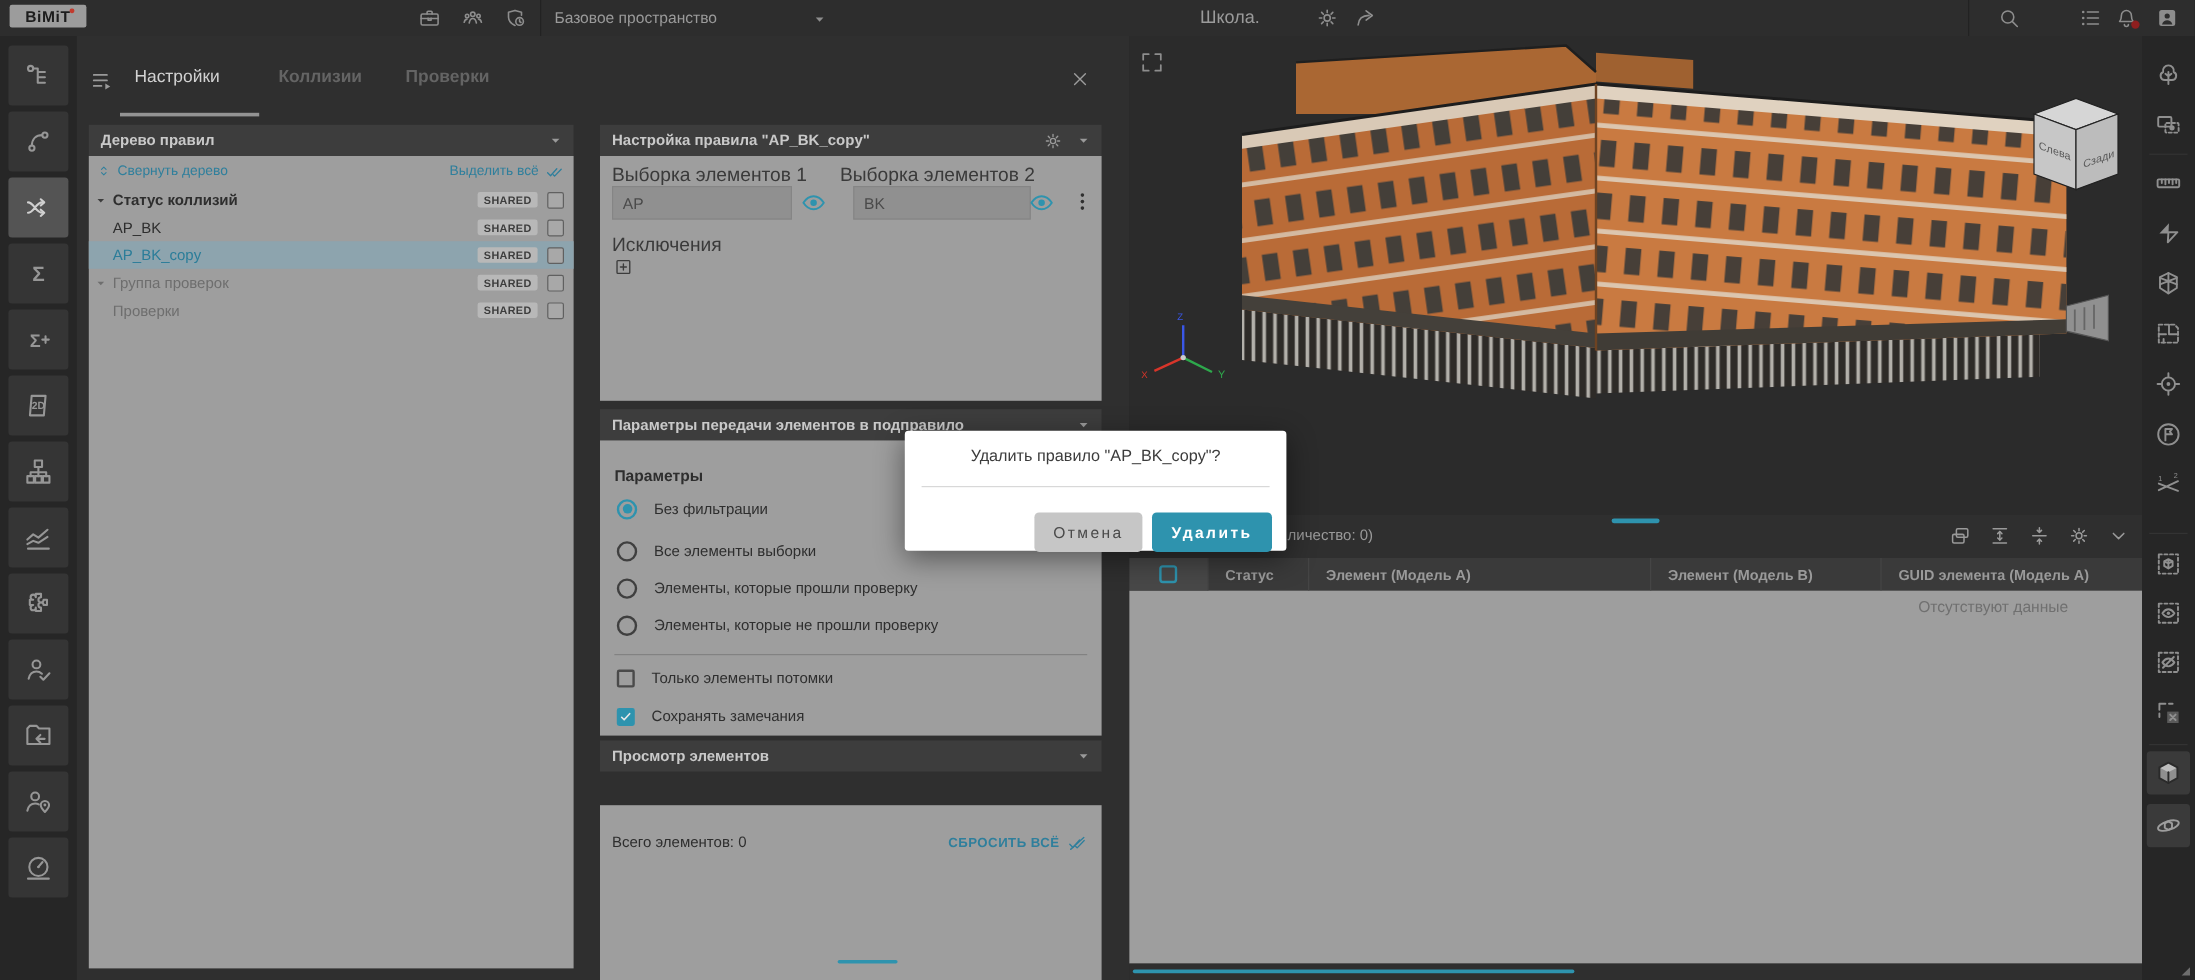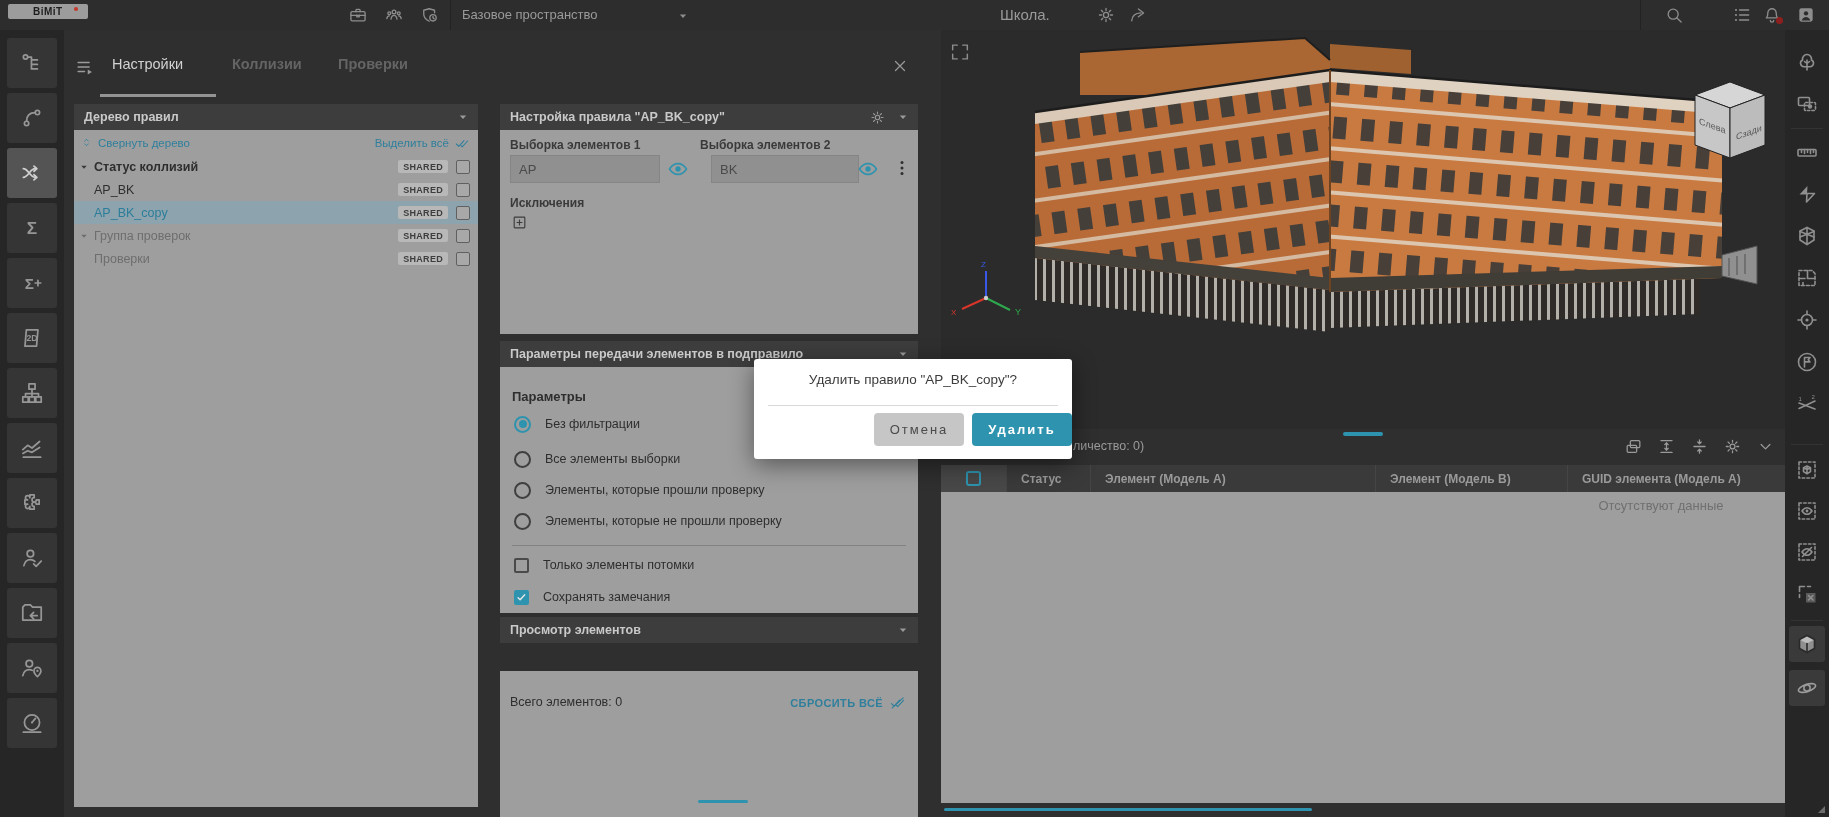--- a/index.html
+++ b/index.html
@@ -4,22 +4,22 @@
 <style>
   html,body{margin:0;padding:0;background:#1e1e1e;}
   body{font-family:"Liberation Sans","DejaVu Sans",sans-serif;}
   #app{position:relative;width:1829px;height:817px;overflow:hidden;background:#2b2b2b;-webkit-font-smoothing:antialiased;}
   .abs{position:absolute;}
   .ic{display:inline-block;line-height:0;color:inherit;}
   .ic svg{width:100%;height:100%;display:block;}
 
   
   #topbar{left:0;top:0;width:1829px;height:30px;background:#2d2d2d;z-index:30;}
-  .logo{left:8px;top:4px;background:#9c9c9c;color:#1d1d1d;font-weight:bold;font-size:10px;
-        padding:2px 25px;border-radius:2px;letter-spacing:.5px;}
+  .logo{left:8px;top:4px;background:#9c9c9c;color:#1d1d1d;font-weight:bold;font-size:13px;
+        padding:2px 13px;border-radius:2px;letter-spacing:.5px;}
   .logo::after{content:"";position:absolute;right:10px;top:3px;width:3.5px;height:3.5px;border-radius:50%;background:#c23b2e;}
   .tb-ic{width:20px;height:20px;color:#8d8d8d;top:5px;}
   .tb-text{color:#9a9a9a;font-size:13px;top:7px;white-space:nowrap;}
   .tb-divider{width:1px;top:0;height:30px;background:#222;}
   .bell-dot{width:7px;height:7px;border-radius:50%;background:#8e1f1f;}
 
   
   #left-sidebar{left:0;top:30px;width:64px;height:787px;background:#262626;z-index:20;}
   .ls-btn{left:7px;width:50px;height:50px;border-radius:3px;background:#353535;color:#969696;
           display:flex;align-items:center;justify-content:center;}
@@ -52,21 +52,21 @@
   .tree-row.dim{color:#6e6e6e;}
   .tree-row.dim .caret{color:#6e6e6e;}
   .tree-row.selected{background:#8da4ae;color:#2b7d99;}
   .tree-row .grow{flex:1;}
   .shared{background:#b8b8b8;color:#3d3d3d;font-size:9px;font-weight:bold;padding:1.5px 5px;border-radius:2px;margin-right:8px;letter-spacing:.3px;}
   .tree-cb{width:12px;height:12px;border:1px solid #606060;background:#a8a8a8;border-radius:2px;}
 
   
   #rule-panel{left:436px;top:74px;width:418px;height:703px;}
   #rule-c1{position:absolute;left:0;top:26px;width:418px;height:204px;background:#9e9e9e;}
-  .fld-label{font-size:12px;color:#3a3a3a;font-weight:bold;}
+  .fld-label{font-size:16px;color:#3a3a3a;}
   .fld-input{position:absolute;height:28px;background:#909090;border:1px solid #858585;box-sizing:border-box;
              font-size:13px;color:#4a4a4a;padding:0 8px;font-family:inherit;outline:none;}
   .eye{width:24px;height:24px;color:#2e93ae;}
   .plus-btn{width:17px;height:17px;color:#3c3c3c;}
   #transfer-header{position:absolute;left:0;top:237px;width:418px;}
   #rule-c2{position:absolute;left:0;top:263px;width:418px;height:246px;background:#9e9e9e;}
   .radio-row{position:absolute;left:14px;display:flex;align-items:center;height:20px;}
   .radio-dot{width:17px;height:17px;border-radius:50%;border:2px solid #3f3f3f;box-sizing:border-box;background:transparent;}
   .radio-row.checked .radio-dot{border-color:#2e93ae;position:relative;}
   .radio-row.checked .radio-dot::after{content:"";position:absolute;left:2.5px;top:2.5px;width:8px;height:8px;border-radius:50%;background:#2e93ae;}
@@ -81,22 +81,22 @@
   .total-label{font-size:12.5px;color:#2e2e2e;}
   .reset-link{display:flex;align-items:center;color:#2f7f9c;font-size:11px;font-weight:bold;letter-spacing:.4px;}
   .reset-link .ic{width:17px;height:17px;margin-left:6px;}
   .teal-scroll{background:#2e93ae;border-radius:2px;}
 
   
   #dialog{left:754px;top:359px;width:318px;height:100px;background:#ffffff;border-radius:3px;z-index:60;
           box-shadow:0 6px 24px rgba(0,0,0,.45);}
   #dialog .msg{position:absolute;left:0;right:0;top:13px;text-align:center;font-size:13.5px;color:#3c3c3c;}
   #dialog .divider{position:absolute;left:14px;right:14px;top:46px;height:1px;background:#d8d8d8;}
-  .dlg-btn{position:absolute;top:54px;height:33px;border-radius:4px;font-size:13px;letter-spacing:2px;
-           display:flex;align-items:center;justify-content:center;box-sizing:border-box;margin-left:12px;}
+  .dlg-btn{position:absolute;top:68px;height:33px;border-radius:4px;font-size:13px;letter-spacing:2px;
+           display:flex;align-items:center;justify-content:center;box-sizing:border-box;}
   #btn-cancel{left:108px;width:90px;background:#c6c6c6;color:#4a4a4a;}
   #btn-delete{left:206px;width:100px;background:#2e93ae;color:#ffffff;font-weight:bold;}
 
   
   #viewport{left:941px;top:30px;width:844px;height:787px;background:#2b2b2b;z-index:5;}
   #vp-expand{left:8px;top:11px;width:22px;height:22px;color:#8d8d8d;}
 
   
   #results{left:941px;top:429px;width:844px;height:388px;z-index:10;}
   #results-header{position:absolute;left:0;top:0;width:844px;height:36px;background:#2f2f2f;}

